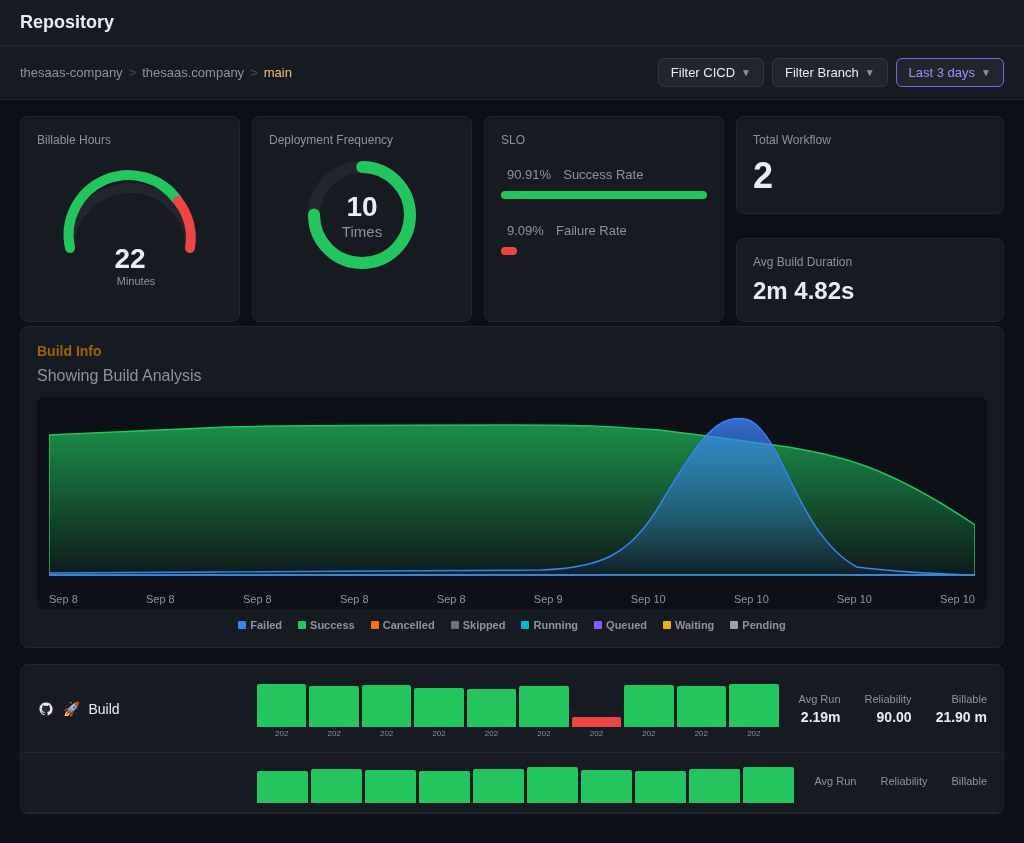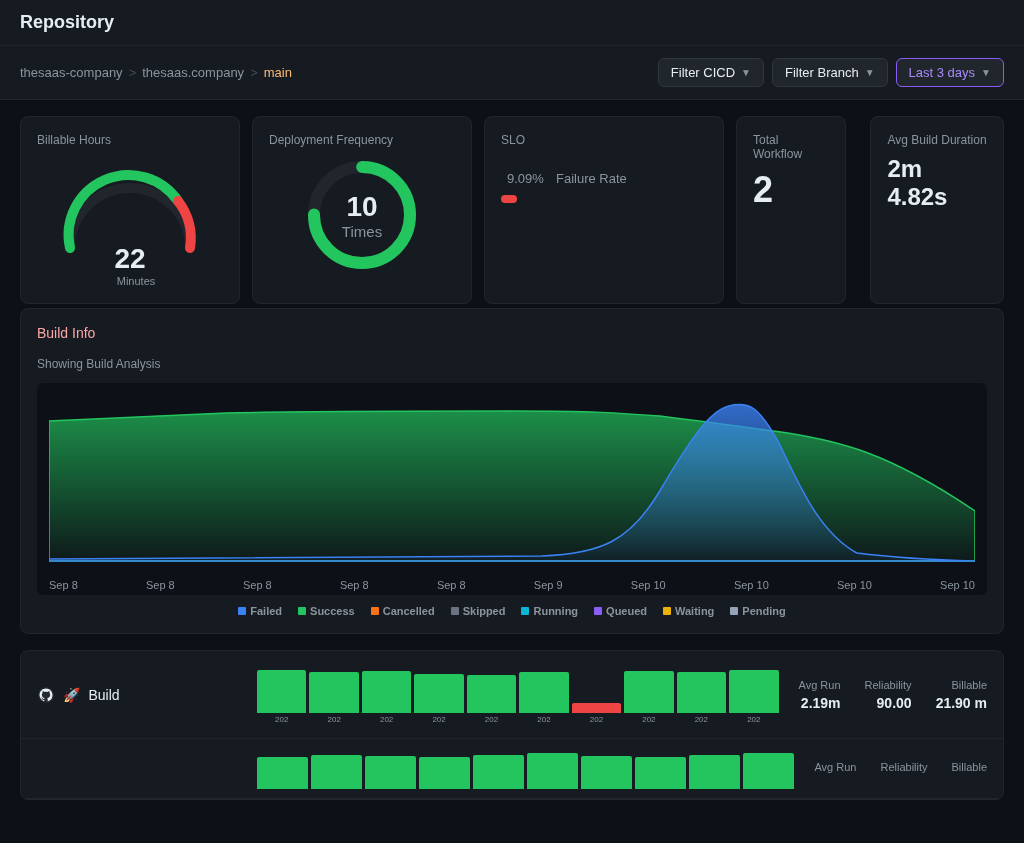--- a/index.html
+++ b/index.html
@@ -155,21 +155,21 @@
       height: 8px;
       border-radius: 4px;
       margin-top: 6px;
     }
     .slo-bar.success { background: #22c55e; width: 100%; }
     .slo-bar.failure { background: #ef4444; width: 16px; }
 
     
     .right-stack {
       display: flex;
-      flex-direction: row;
+      flex-direction: column;
       gap: 24px;
     }
     .total-workflow-value {
       font-size: 36px;
       font-weight: 700;
       margin-top: 4px;
     }
     .avg-duration-value {
       font-size: 24px;
       font-weight: 700;
@@ -179,27 +179,27 @@
     
     .build-info-card {
       background: #161b22;
       border: 1px solid #21262d;
       border-radius: 8px;
       padding: 16px;
       margin-bottom: 16px;
     }
     .build-info-title {
       font-size: 14px;
-      font-weight: 400;
-      color: #fca5a5;
+      font-weight: 700;
+      color: #a16207;
     }
     .build-info-subtitle {
-      font-size: 12px;
-      color: #8b949e;
-      margin-top: 16px;
+      font-size: 16px;
+      color: #8b949e;
+      margin-top: 8px;
     }
     .chart-area {
       margin-top: 12px;
       background: #0d1117;
       border-radius: 6px;
       padding: 8px 12px 4px;
     }
     .chart-svg {
       width: 100%;
     }
@@ -334,20 +334,27 @@
         </svg>
         <div class="donut-center">
           <div class="donut-value">10</div>
           <div class="donut-label">Times</div>
         </div>
       </div>
     </div>
 
     <div class="metric-card">
       <div class="card-title">SLO</div>
+      <div class="slo-row" style="margin-top:12px;">
+        <div class="slo-percent">
+          <span>90.91%</span>
+          <span>Success Rate</span>
+        </div>
+        <div class="slo-bar success"></div>
+      </div>
       <div class="slo-row" style="margin-top:16px;">
         <div class="slo-percent">
           <span>9.09%</span>
           <span>Failure Rate</span>
         </div>
         <div class="slo-bar failure"></div>
       </div>
     </div>
 
     <div class="right-stack">

